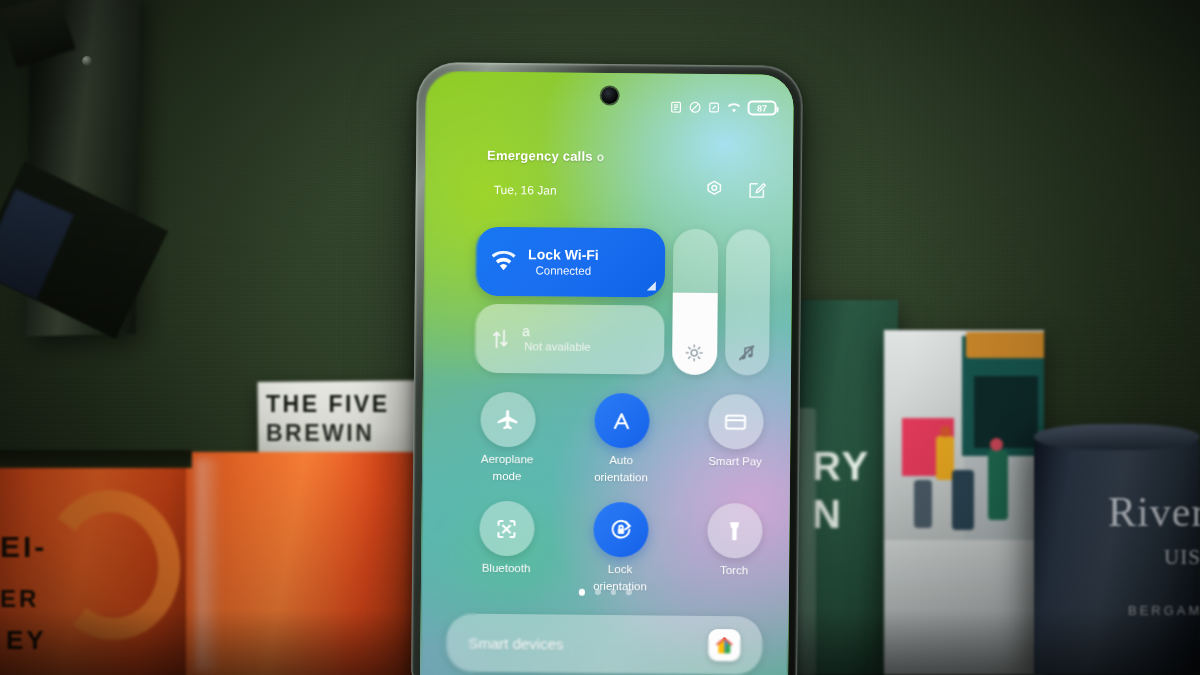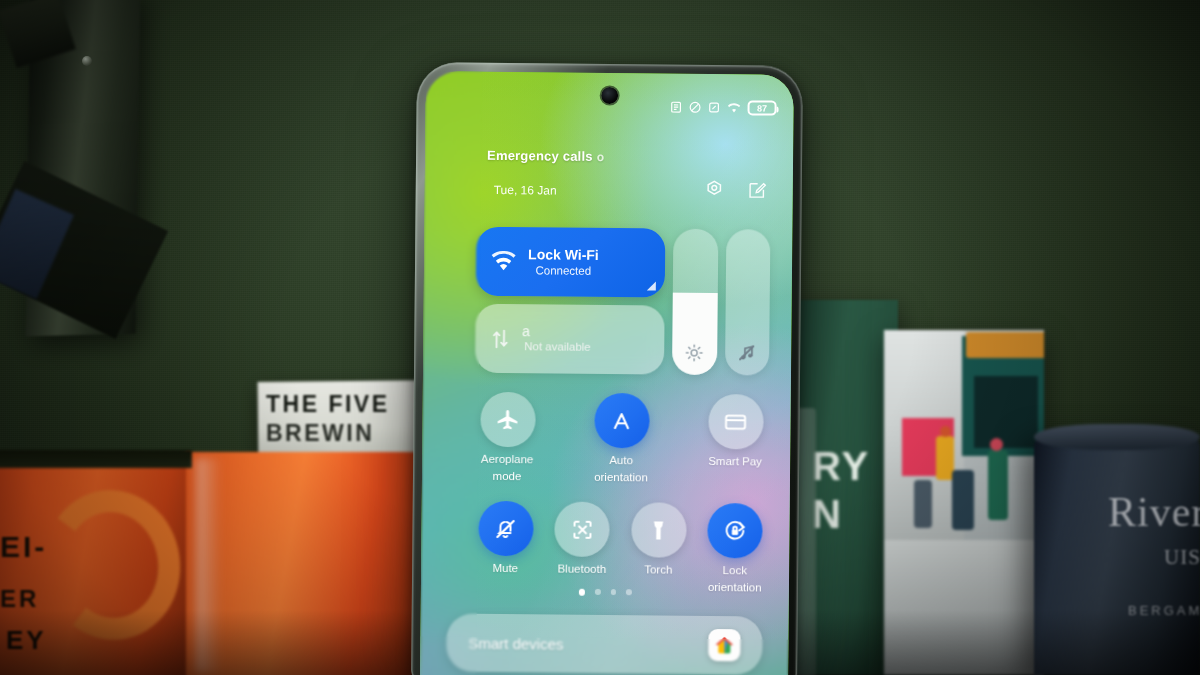--- a/index.html
+++ b/index.html
@@ -666,68 +666,57 @@
               <svg width="24" height="24" viewBox="0 0 24 24" fill="none" stroke="#fff" stroke-width="2">
                 <rect x="2.5" y="5.5" width="19" height="13" rx="2.2"></rect>
                 <line x1="2.5" y1="10" x2="21.5" y2="10"></line>
               </svg>
             </span>
             <span class="tlabel">Smart Pay</span>
           </div>
         </div>
 
         <div class="trow">
-          <div class="tcell">
-            <span class="tcircle on">
-              <svg width="24" height="24" viewBox="0 0 24 24" fill="none" stroke="#fff" stroke-width="2" stroke-linecap="round">
-                <path d="M17 16H6a3 3 0 0 0 .9-2.2V10a5.1 5.1 0 0 1 4.1-5"></path>
-                <path d="M13 5a5.1 5.1 0 0 1 4 5v3.8"></path>
-                <path d="M10.3 19a1.9 1.9 0 0 0 3.4 0"></path>
-                <line x1="4" y1="20" x2="20" y2="4" stroke-width="2.3"></line>
-              </svg>
-            </span>
-            <span class="tlabel">Mute</span>
-          </div>
 
           <div class="tcell">
             <span class="tcircle">
               <svg width="24" height="24" viewBox="0 0 24 24" fill="none" stroke="#fff" stroke-width="2" stroke-linecap="round">
                 <path d="M4 8V5.5A1.5 1.5 0 0 1 5.5 4H8"></path>
                 <path d="M20 8V5.5A1.5 1.5 0 0 0 18.5 4H16"></path>
                 <path d="M4 16v2.5A1.5 1.5 0 0 0 5.5 20H8"></path>
                 <path d="M20 16v2.5A1.5 1.5 0 0 1 18.5 20H16"></path>
                 <path d="M8.5 8.5 L15.5 15.5"></path>
                   <path d="M15.5 8.5 L8.5 15.5"></path>
               </svg>
             </span>
             <span class="tlabel">Bluetooth</span>
           </div>
 
           <div class="tcell">
-            <span class="tcircle">
-              <svg width="24" height="24" viewBox="0 0 24 24" fill="#fff">
-                <path d="M7.4 3h9.2l-.9 4.4a2 2 0 0 1-.6 1.1l-.9.9V21h-4.4V9.4l-.9-.9a2 2 0 0 1-.6-1.1z"></path>
-              </svg>
-            </span>
-            <span class="tlabel">Torch</span>
-          </div>
-
-          <div class="tcell">
             <span class="tcircle on">
               <svg width="25" height="25" viewBox="0 0 24 24" fill="none" stroke="#fff" stroke-width="1.9" stroke-linecap="round">
                 <path d="M19.4 8.6A8 8 0 1 0 20 12"></path>
                 <path d="M16.6 4.4 L20.4 8.6 L16.2 11.6"></path>
                 <rect x="9" y="11" width="6" height="5" rx="1" fill="#fff" stroke="none"></rect>
                 <path d="M10.3 11V9.8a1.7 1.7 0 0 1 3.4 0V11"></path>
               </svg>
             </span>
             <span class="tlabel">
                 <span style="display:block;width:100%">Lock</span>
                 <span style="display:block;width:100%">orientation</span>
               </span>
+          </div>
+
+          <div class="tcell">
+            <span class="tcircle">
+              <svg width="24" height="24" viewBox="0 0 24 24" fill="#fff">
+                <path d="M7.4 3h9.2l-.9 4.4a2 2 0 0 1-.6 1.1l-.9.9V21h-4.4V9.4l-.9-.9a2 2 0 0 1-.6-1.1z"></path>
+              </svg>
+            </span>
+            <span class="tlabel">Torch</span>
           </div>
         </div>
       </div>
 
       <div class="dots" id="pager-dots">
           <span class="dot active"></span>
           <span class="dot"></span>
           <span class="dot"></span>
           <span class="dot"></span>
         </div>

